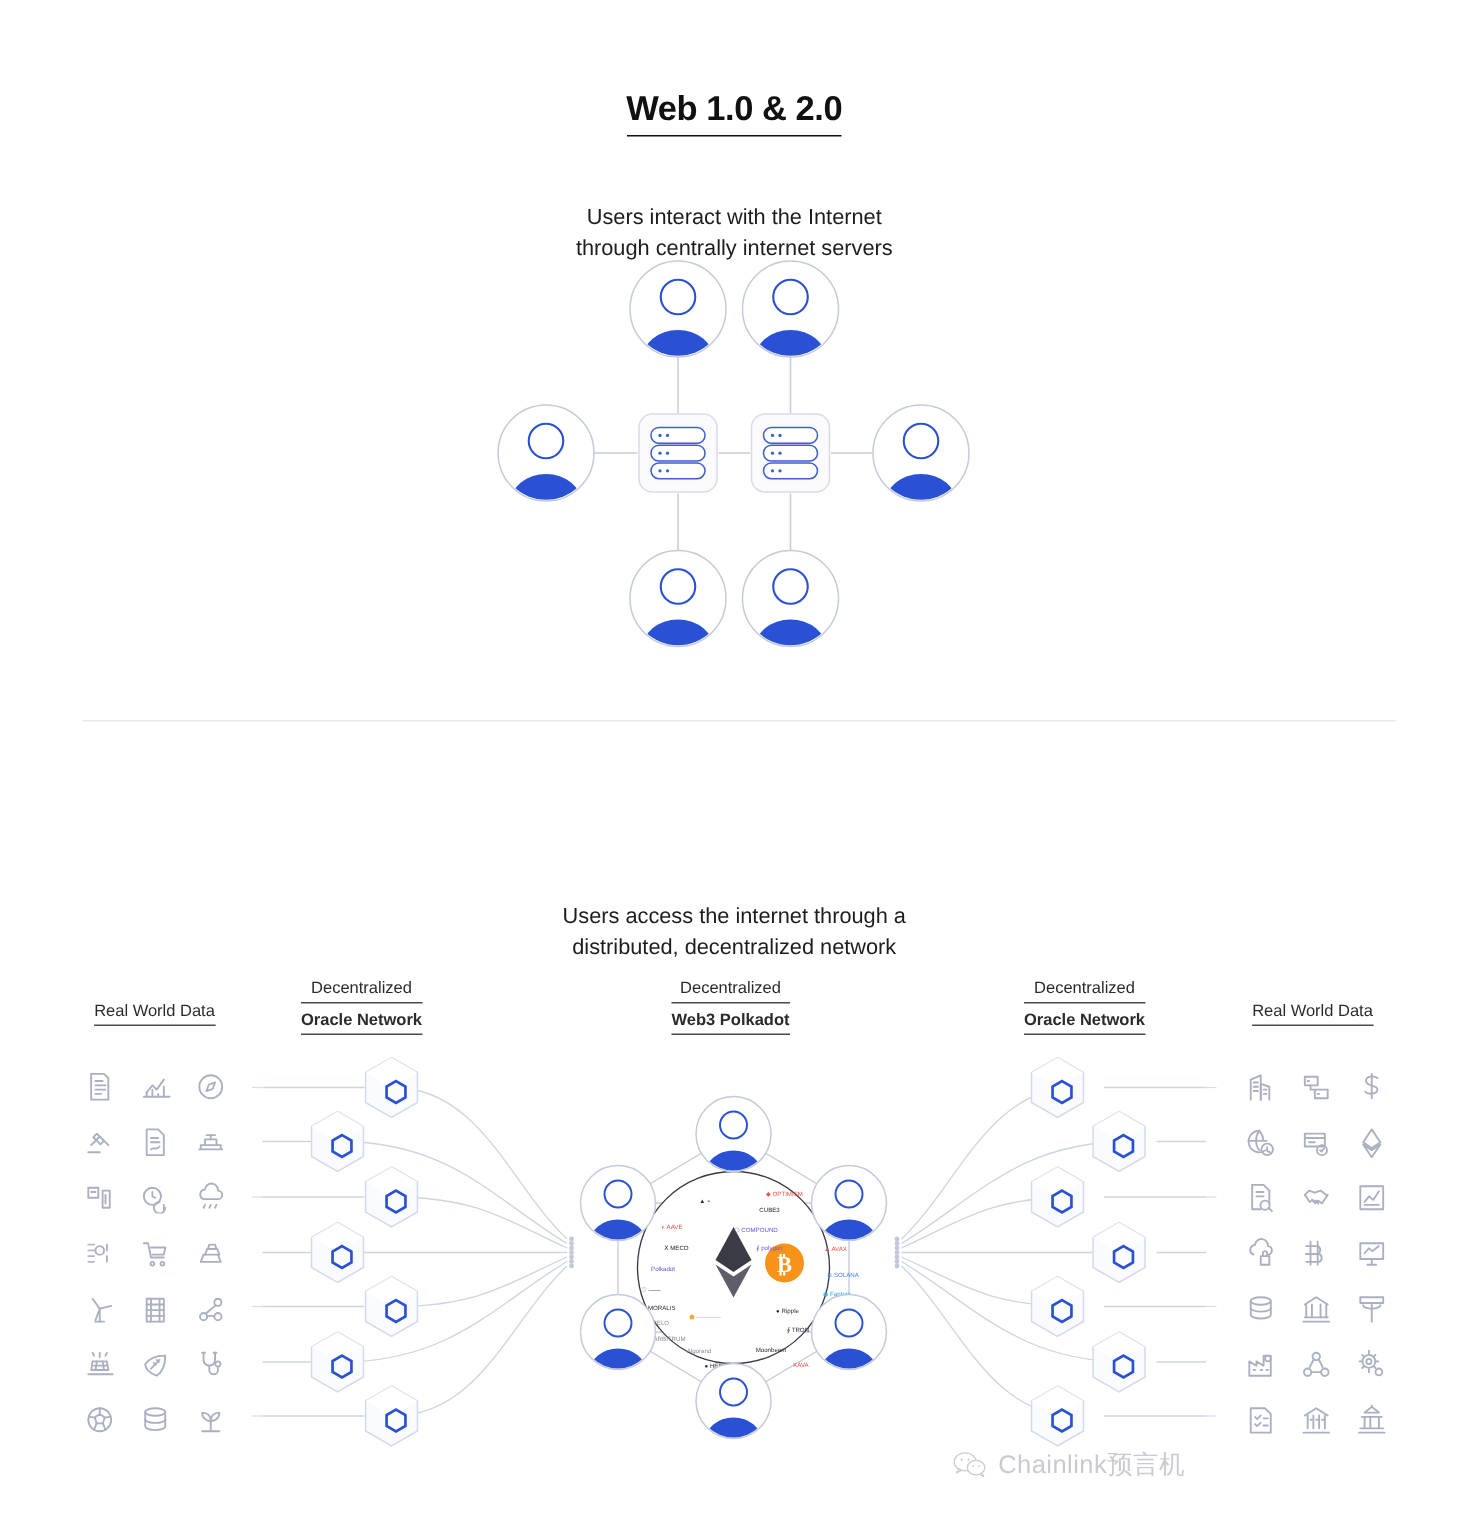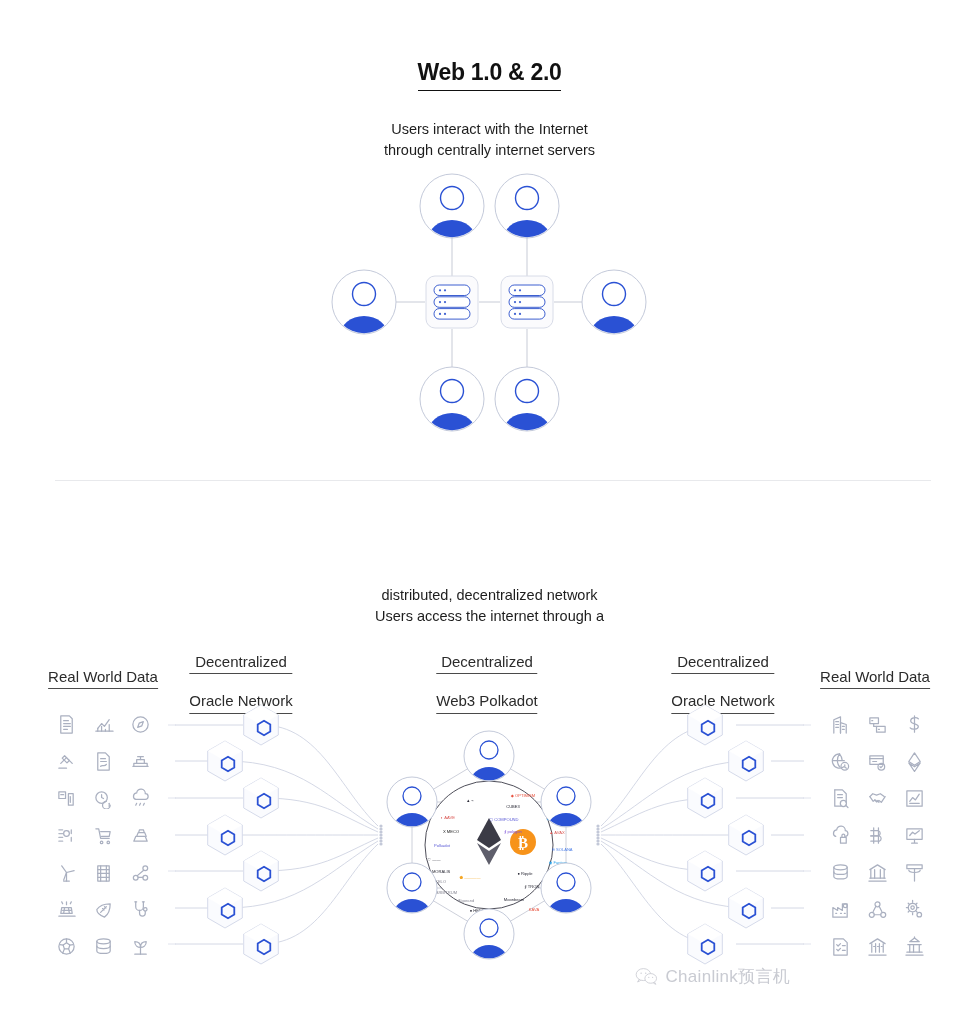--- a/index.html
+++ b/index.html
@@ -14,41 +14,41 @@
 
   
   .section-head { position: absolute; left: 0; width: 979px; text-align: center; }
   .title {
     display: inline-block;
     font-size: 23px; font-weight: 700; letter-spacing: -0.3px;
     color: #111111; padding-bottom: 4px;
     border-bottom: 1.6px solid #111111;
   }
   .subtitle {
-    margin-top: 16px;
+    margin-top: 32px;
     font-size: 14.5px; line-height: 1.45; font-weight: 400; color: #1d1d1d;
   }
 
   
   .divider {
     position: absolute; left: 55px; top: 480px; width: 876px; height: 1px;
     background: #e8e9ec;
   }
 
   
   .col-label {
     position: absolute; text-align: center;
-    font-size: 15px; line-height: 1.35; color: #2b2b2b;
+    font-size: 11px; line-height: 1.35; color: #2b2b2b;
     transform: translateX(-50%);
     white-space: nowrap;
   }
   .col-label span {
     display: block; border-bottom: 1px solid #4a4a4a; padding-bottom: 1px;
   }
-  .col-label span + span { margin-top: 17px; }
+  .col-label span + span { margin-top: 4px; font-weight: bold; }
 
   
   .icon-grid { position: absolute; display: grid; grid-template-columns: repeat(3, 37px); gap: 0px 0px; }
   .icon-cell {
     width: 37px; height: 37px;
     display: flex; align-items: center; justify-content: center;
   }
   .icon-cell svg { width: 21px; height: 21px; display: block; }
 
   
@@ -137,22 +137,22 @@
       </g>
     <g>
         <use href="#server" x="527" y="302"></use>
       </g>
   </svg>
 
   <div class="divider"></div>
 
   <div class="section-head" style="top:569px">
     <div class="subtitle">
+      <div>Users access the internet through a</div>
       <div>distributed, decentralized network</div>
-      <div>Users access the internet through a</div>
     </div>
   </div>
 
   <div class="col-label" style="left:103px; top:667px">
     <span>Real World Data</span>
   </div>
   <div class="col-label" style="left:241px; top:652px">
     <span>Decentralized</span>
     <span>Oracle Network</span>
   </div>

